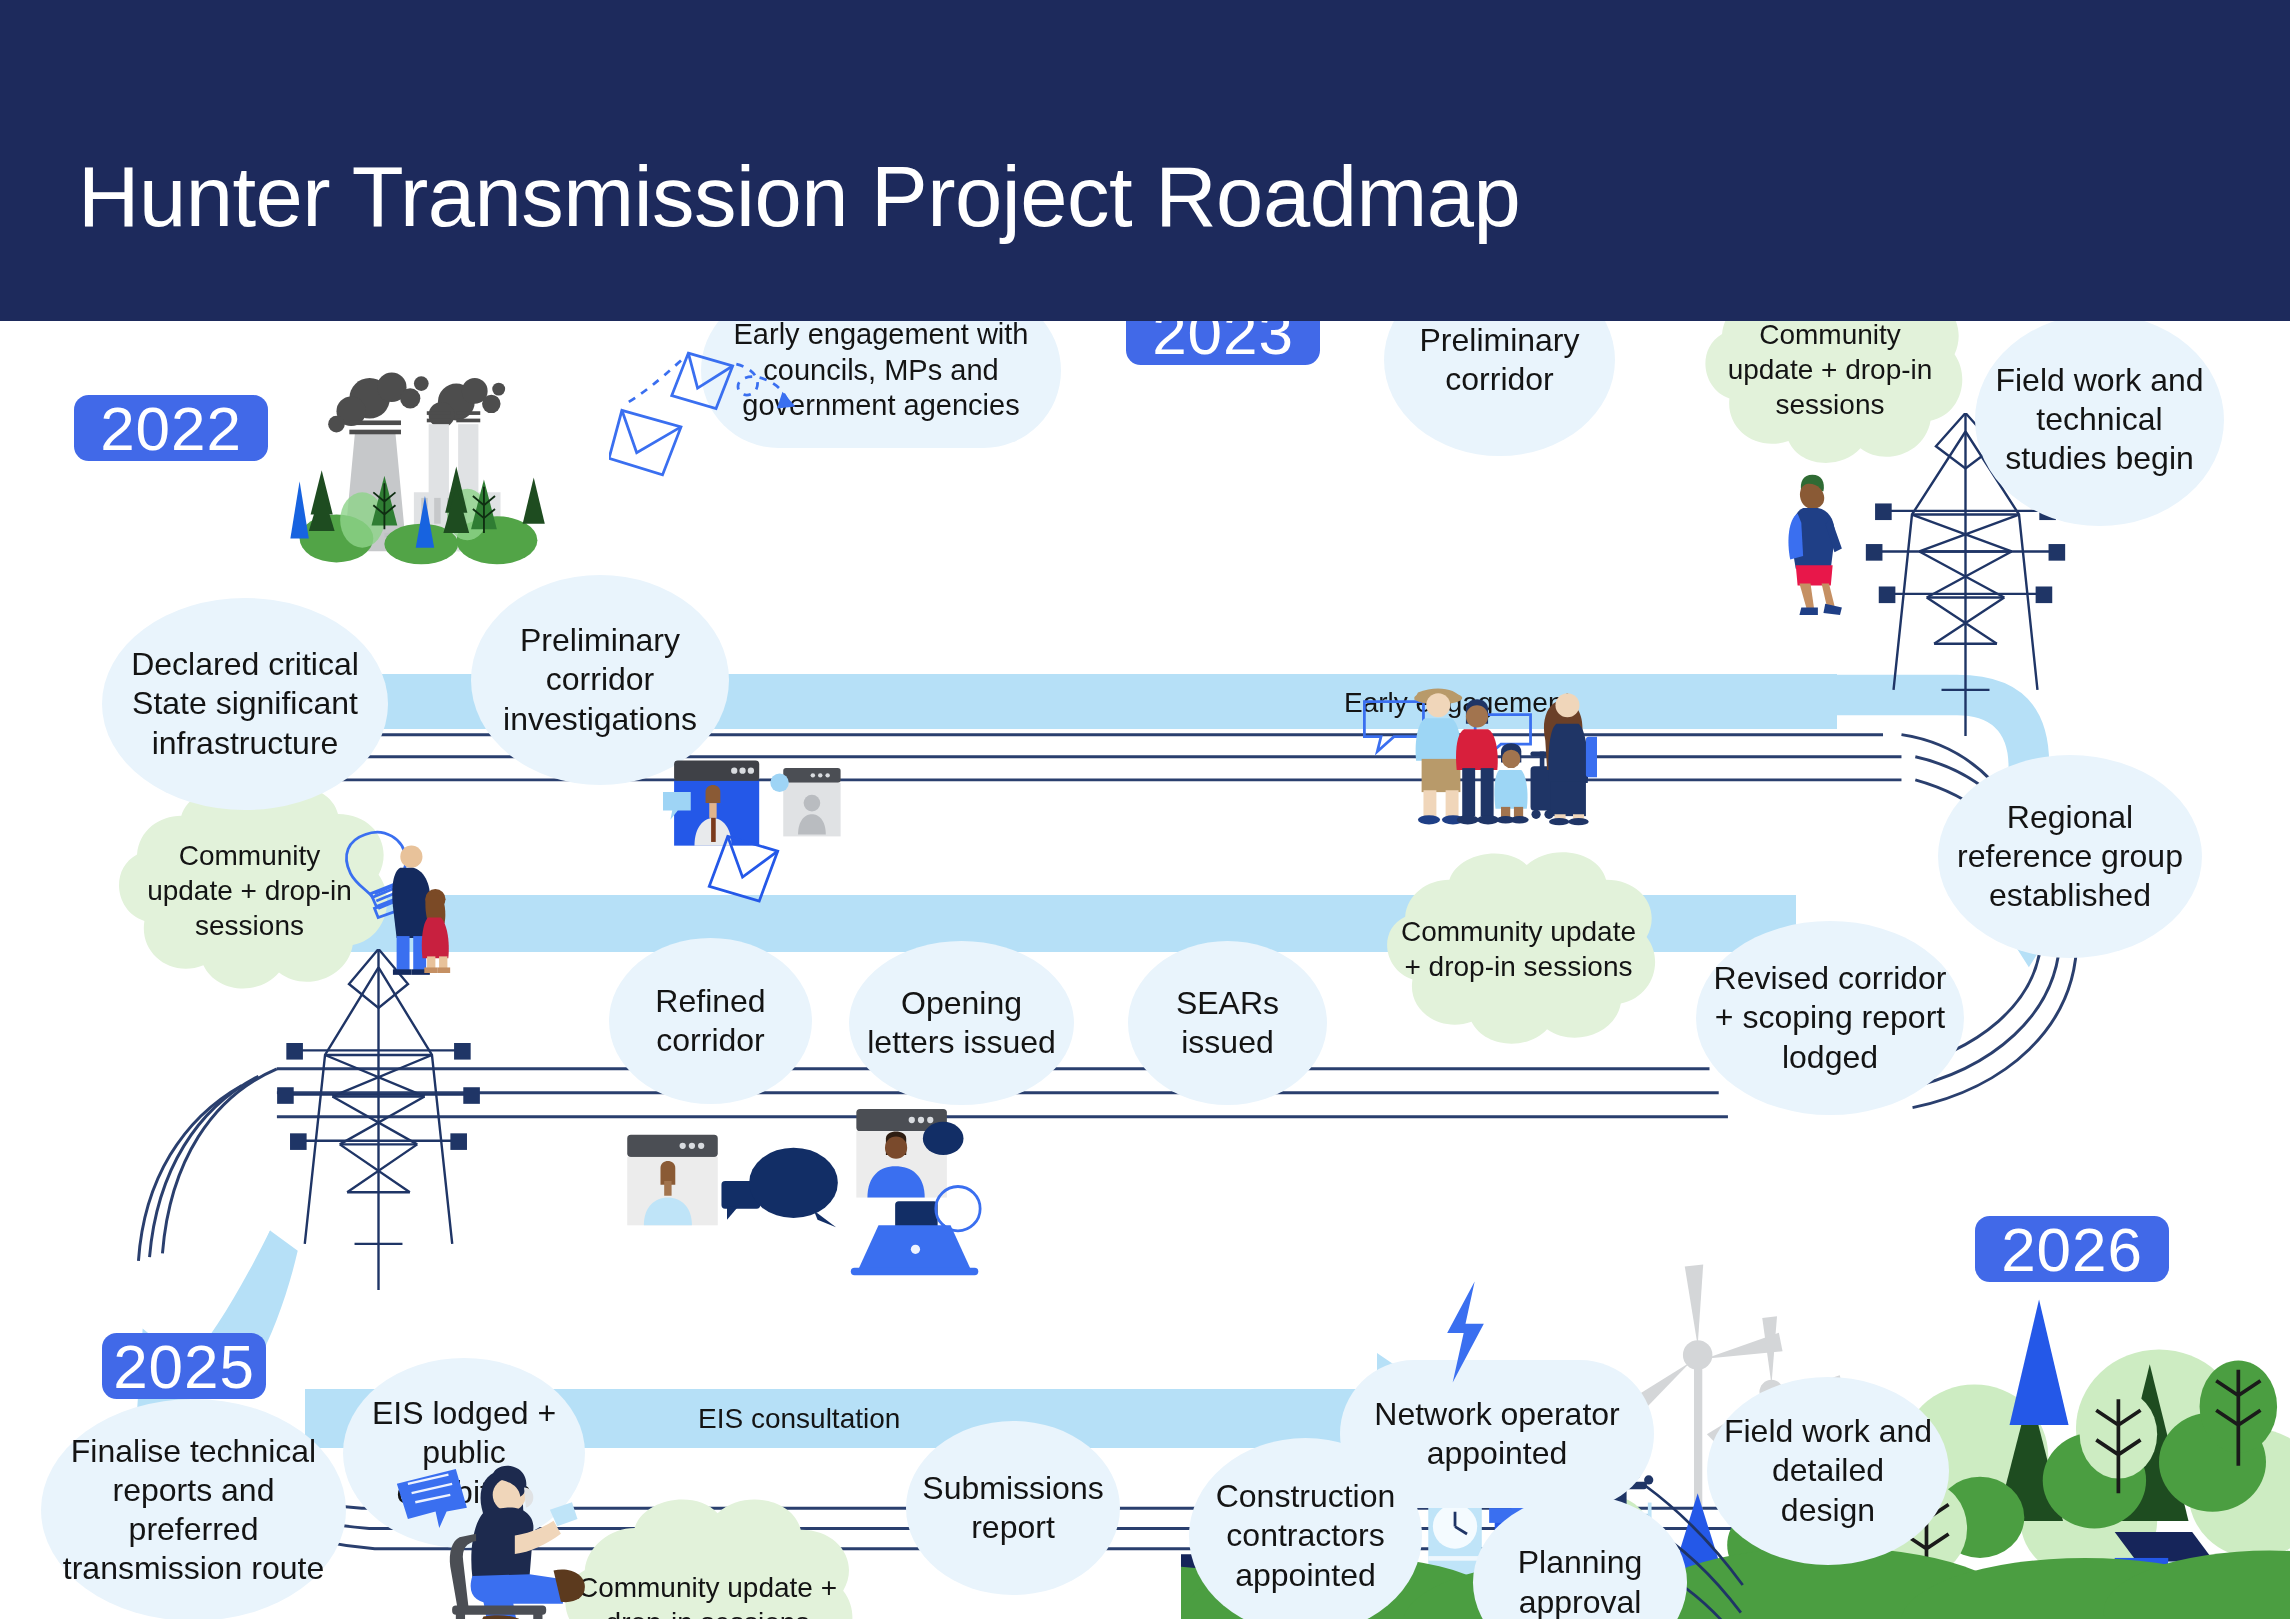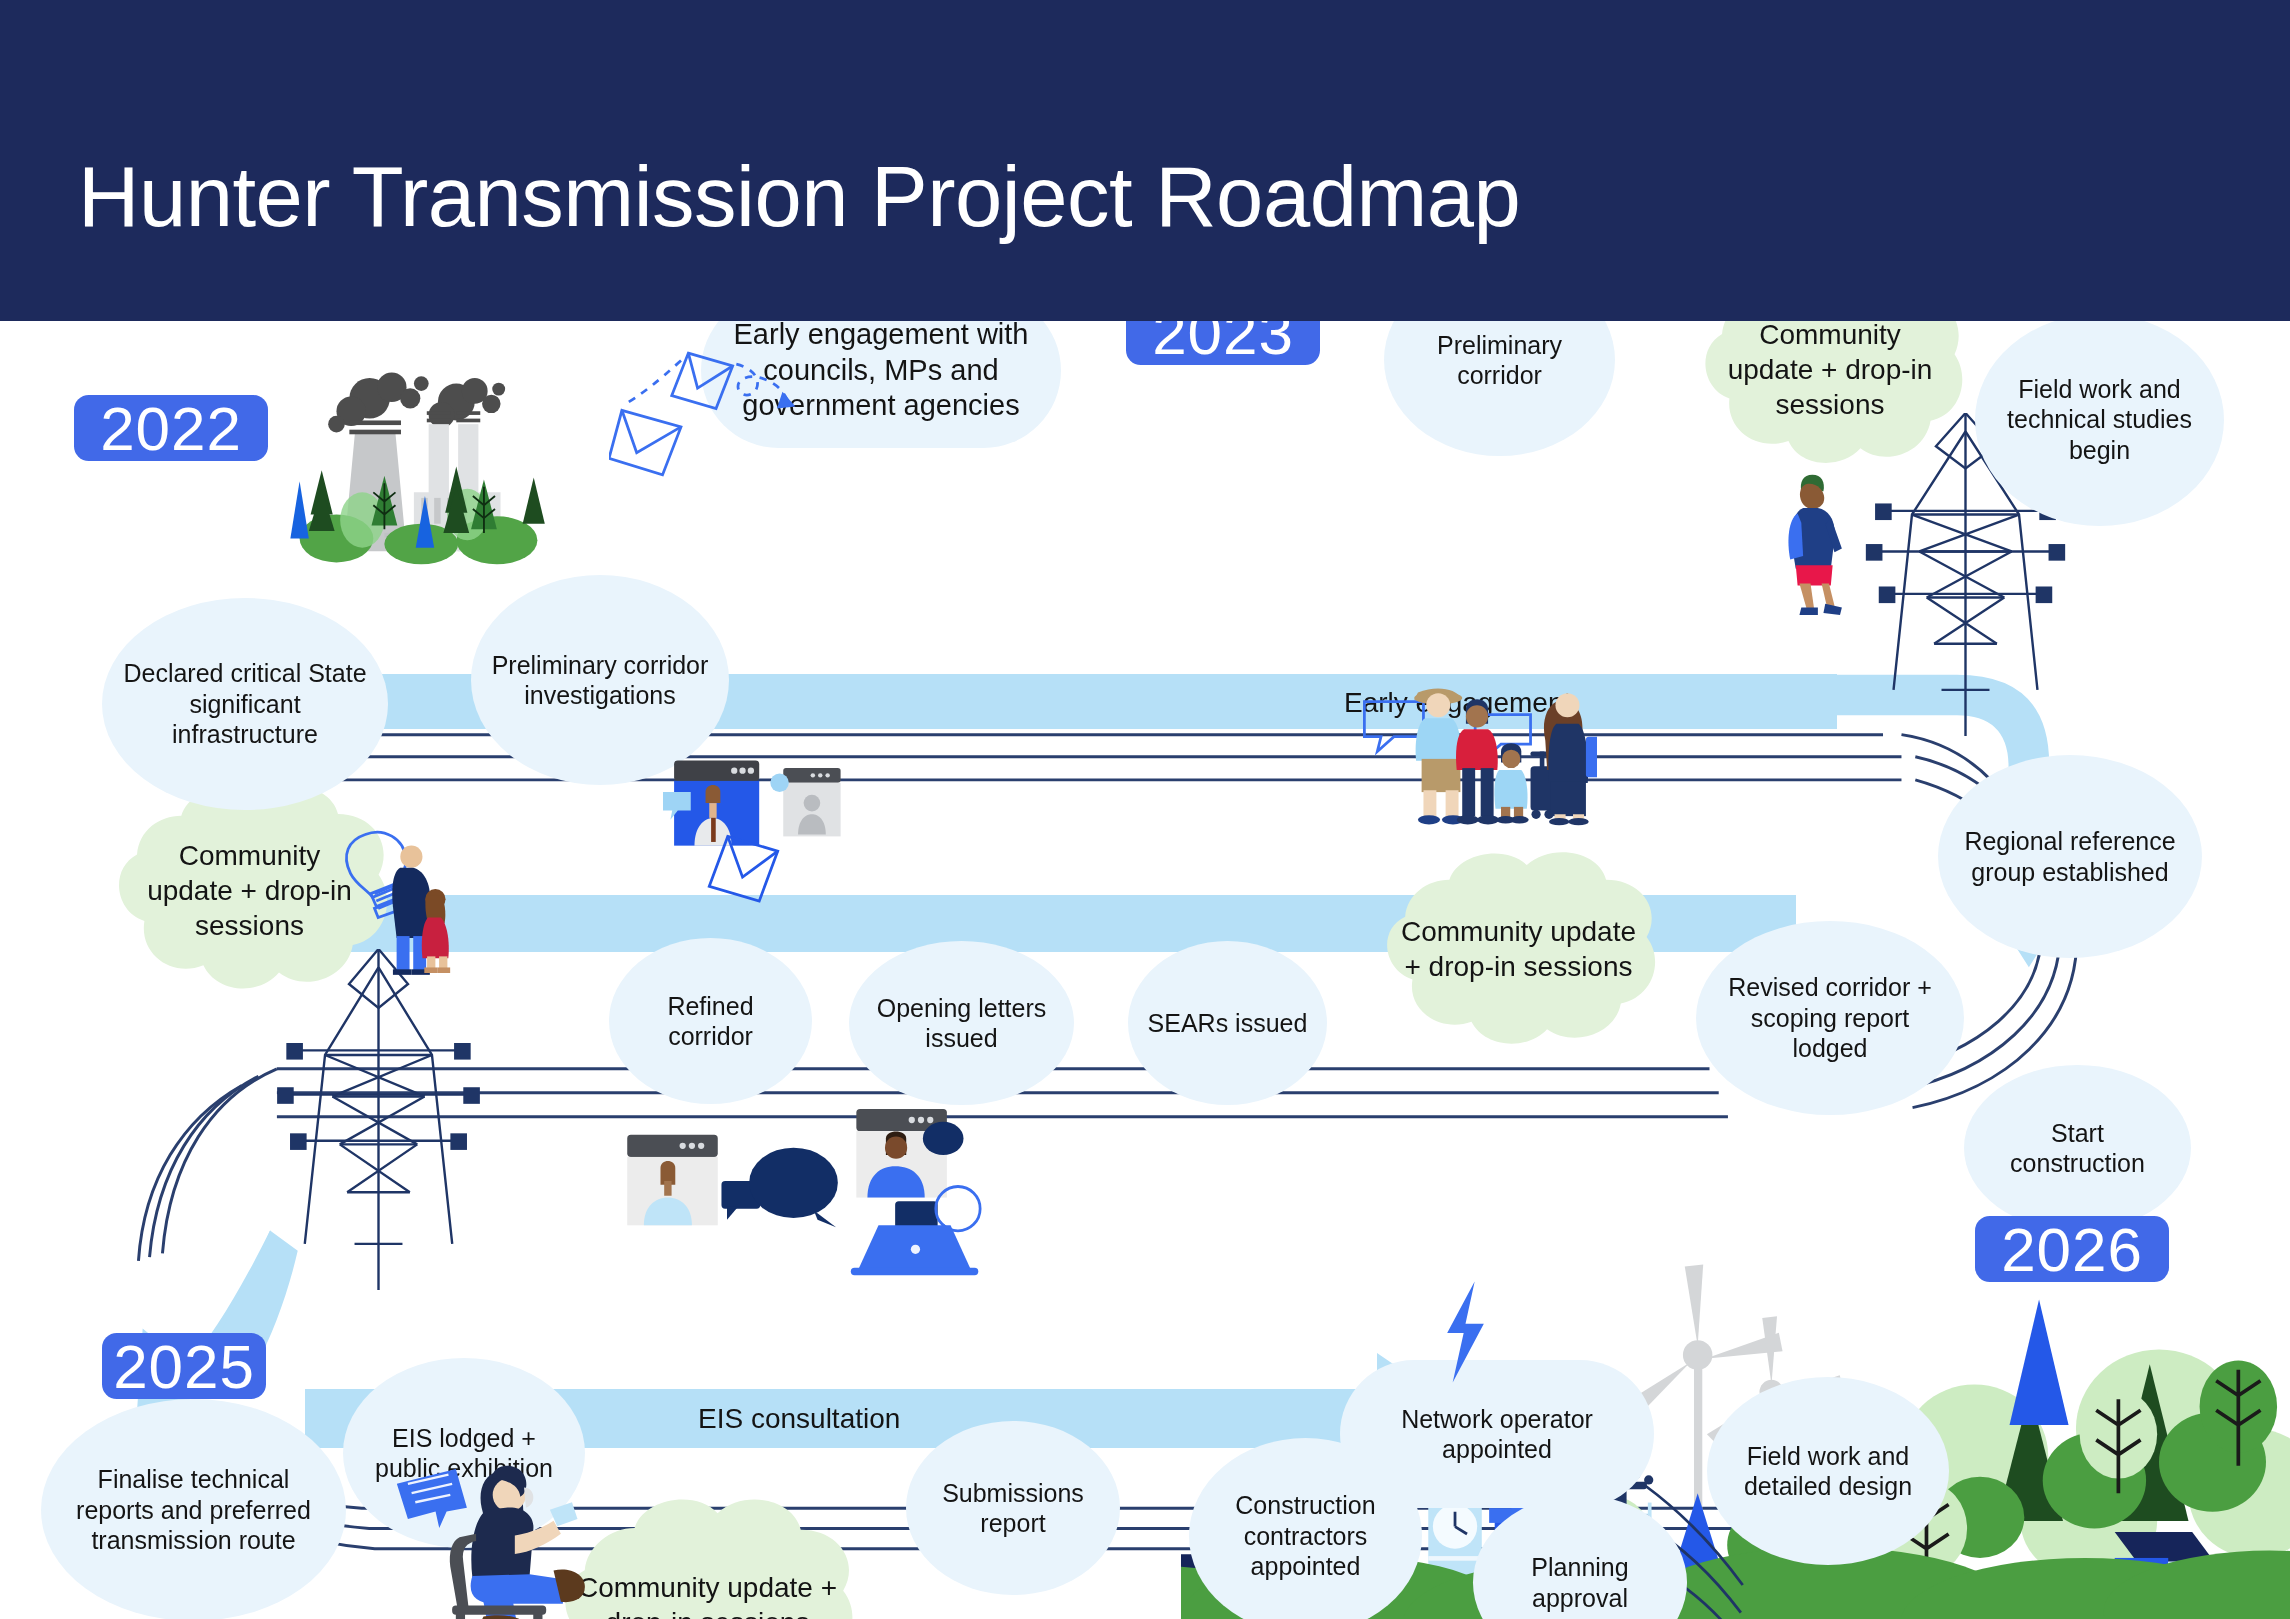--- a/index.html
+++ b/index.html
@@ -82,21 +82,21 @@
   
   .node {
     position: absolute;
     background: #e9f4fc;
     border-radius: 50%;
     display: flex;
     align-items: center;
     justify-content: center;
     text-align: center;
     color: #141414;
-    font-size: 25px;
+    font-size: 32px;
     line-height: 1.22;
     padding: 9.2px 16.6px;
     z-index: 25;
   }
   .node.pill { border-radius: 129px; }
 
   
   .cloud {
     position: absolute;
     z-index: 24;
@@ -461,21 +461,20 @@
 
     <div class="cloud" style="left:1366px; top:522px; width:305px; height:212px;">
       <svg class="cloud-svg" width="305" height="212" viewBox="0 0 330 230">
         <path d="M90 40 C100 10 152 2 174 24 C200 0 252 8 260 40 C300 40 320 74 304 102 C324 128 310 168 276 174 C270 208 224 222 196 202 C174 226 128 222 114 194 C80 206 44 182 50 148 C18 138 12 94 42 80 C44 56 66 40 90 40 Z" fill="#e2f2da"></path>
       </svg>
       <div class="cloud-text">Community update + drop-in sessions</div>
     </div>
 
     <div class="node" style="left:1696px; top:600px; width:268px; height:194px;">Revised corridor + scoping report lodged</div>
 
-    <div class="node" style="left:1964px; top:744px; width:227px; height:166px;">Start construction</div>
 
     <div class="year-badge" style="left:1975px; top:895px; width:194px; height:66px;">2026</div>
 
     <svg class="ill" style="left:618px; top:773px; width:388px; height:185px;" viewBox="0 0 420 200">
       <rect x="10" y="44" width="98" height="24" rx="4" fill="#4b4e54"></rect>
       <g fill="#d9dce0">
           <circle cx="90" cy="56" r="3.4"></circle>
           <circle cx="80" cy="56" r="3.4"></circle>
           <circle cx="70" cy="56" r="3.4"></circle>
         </g>

